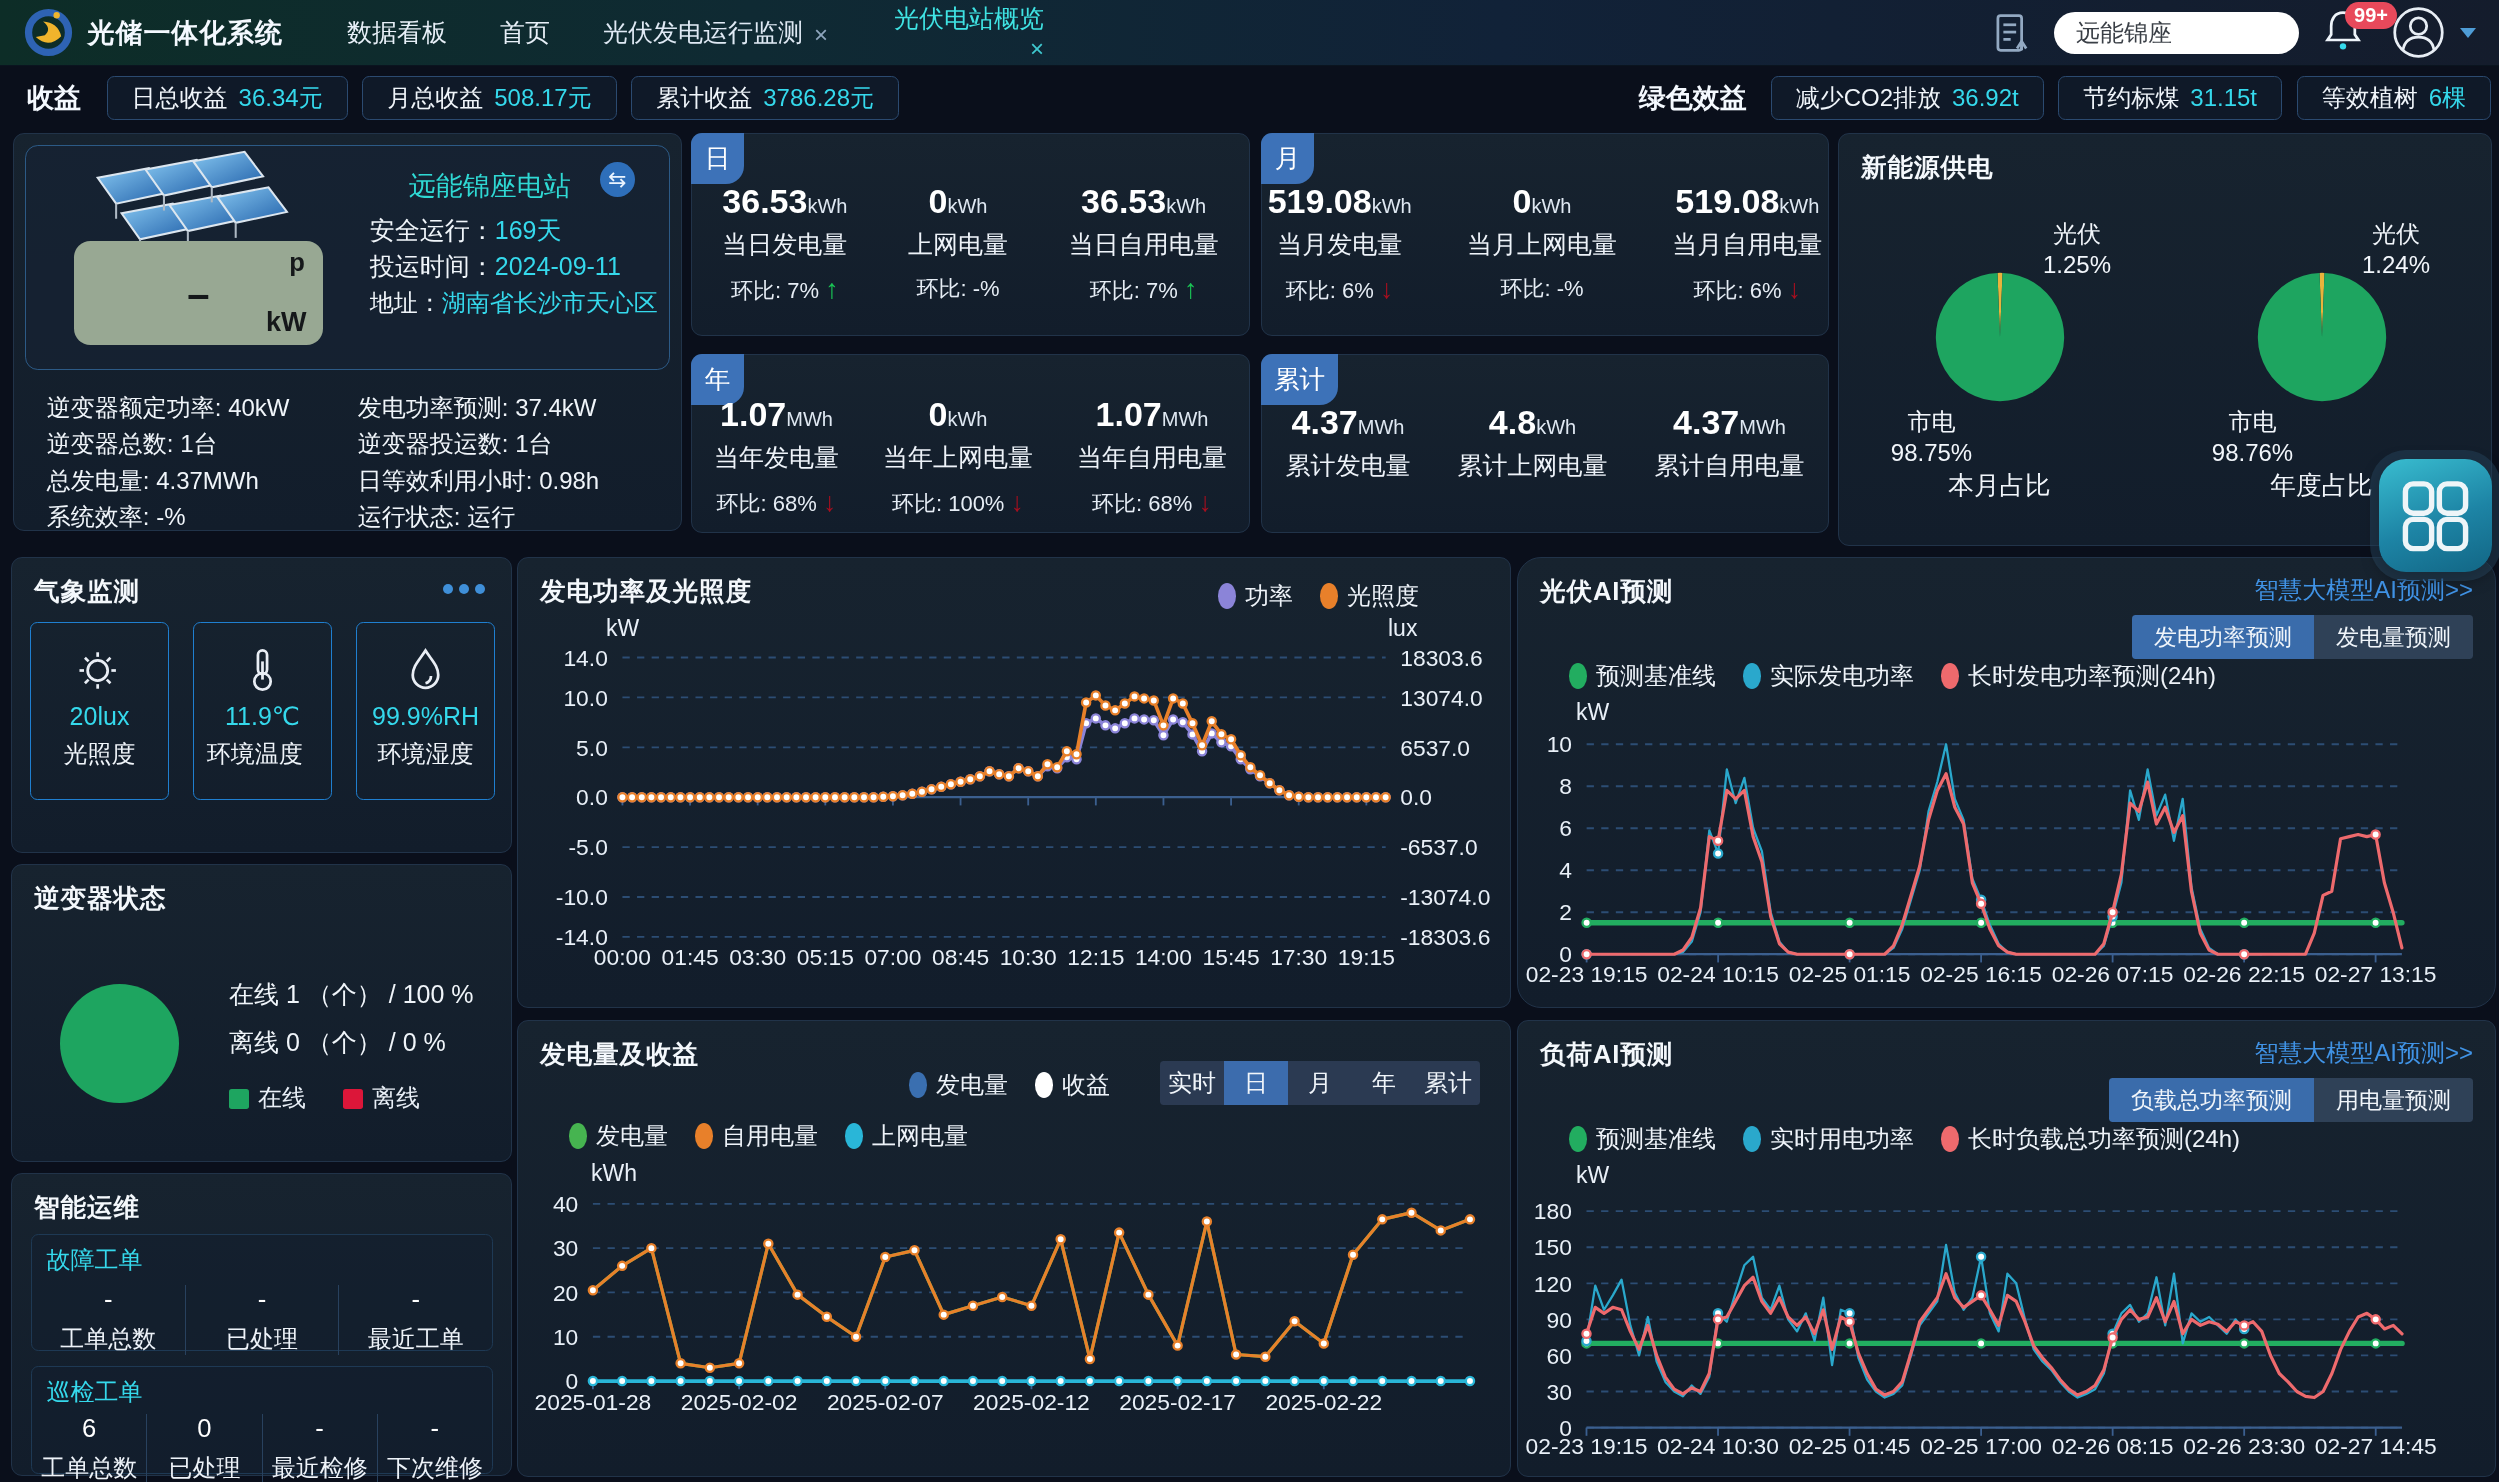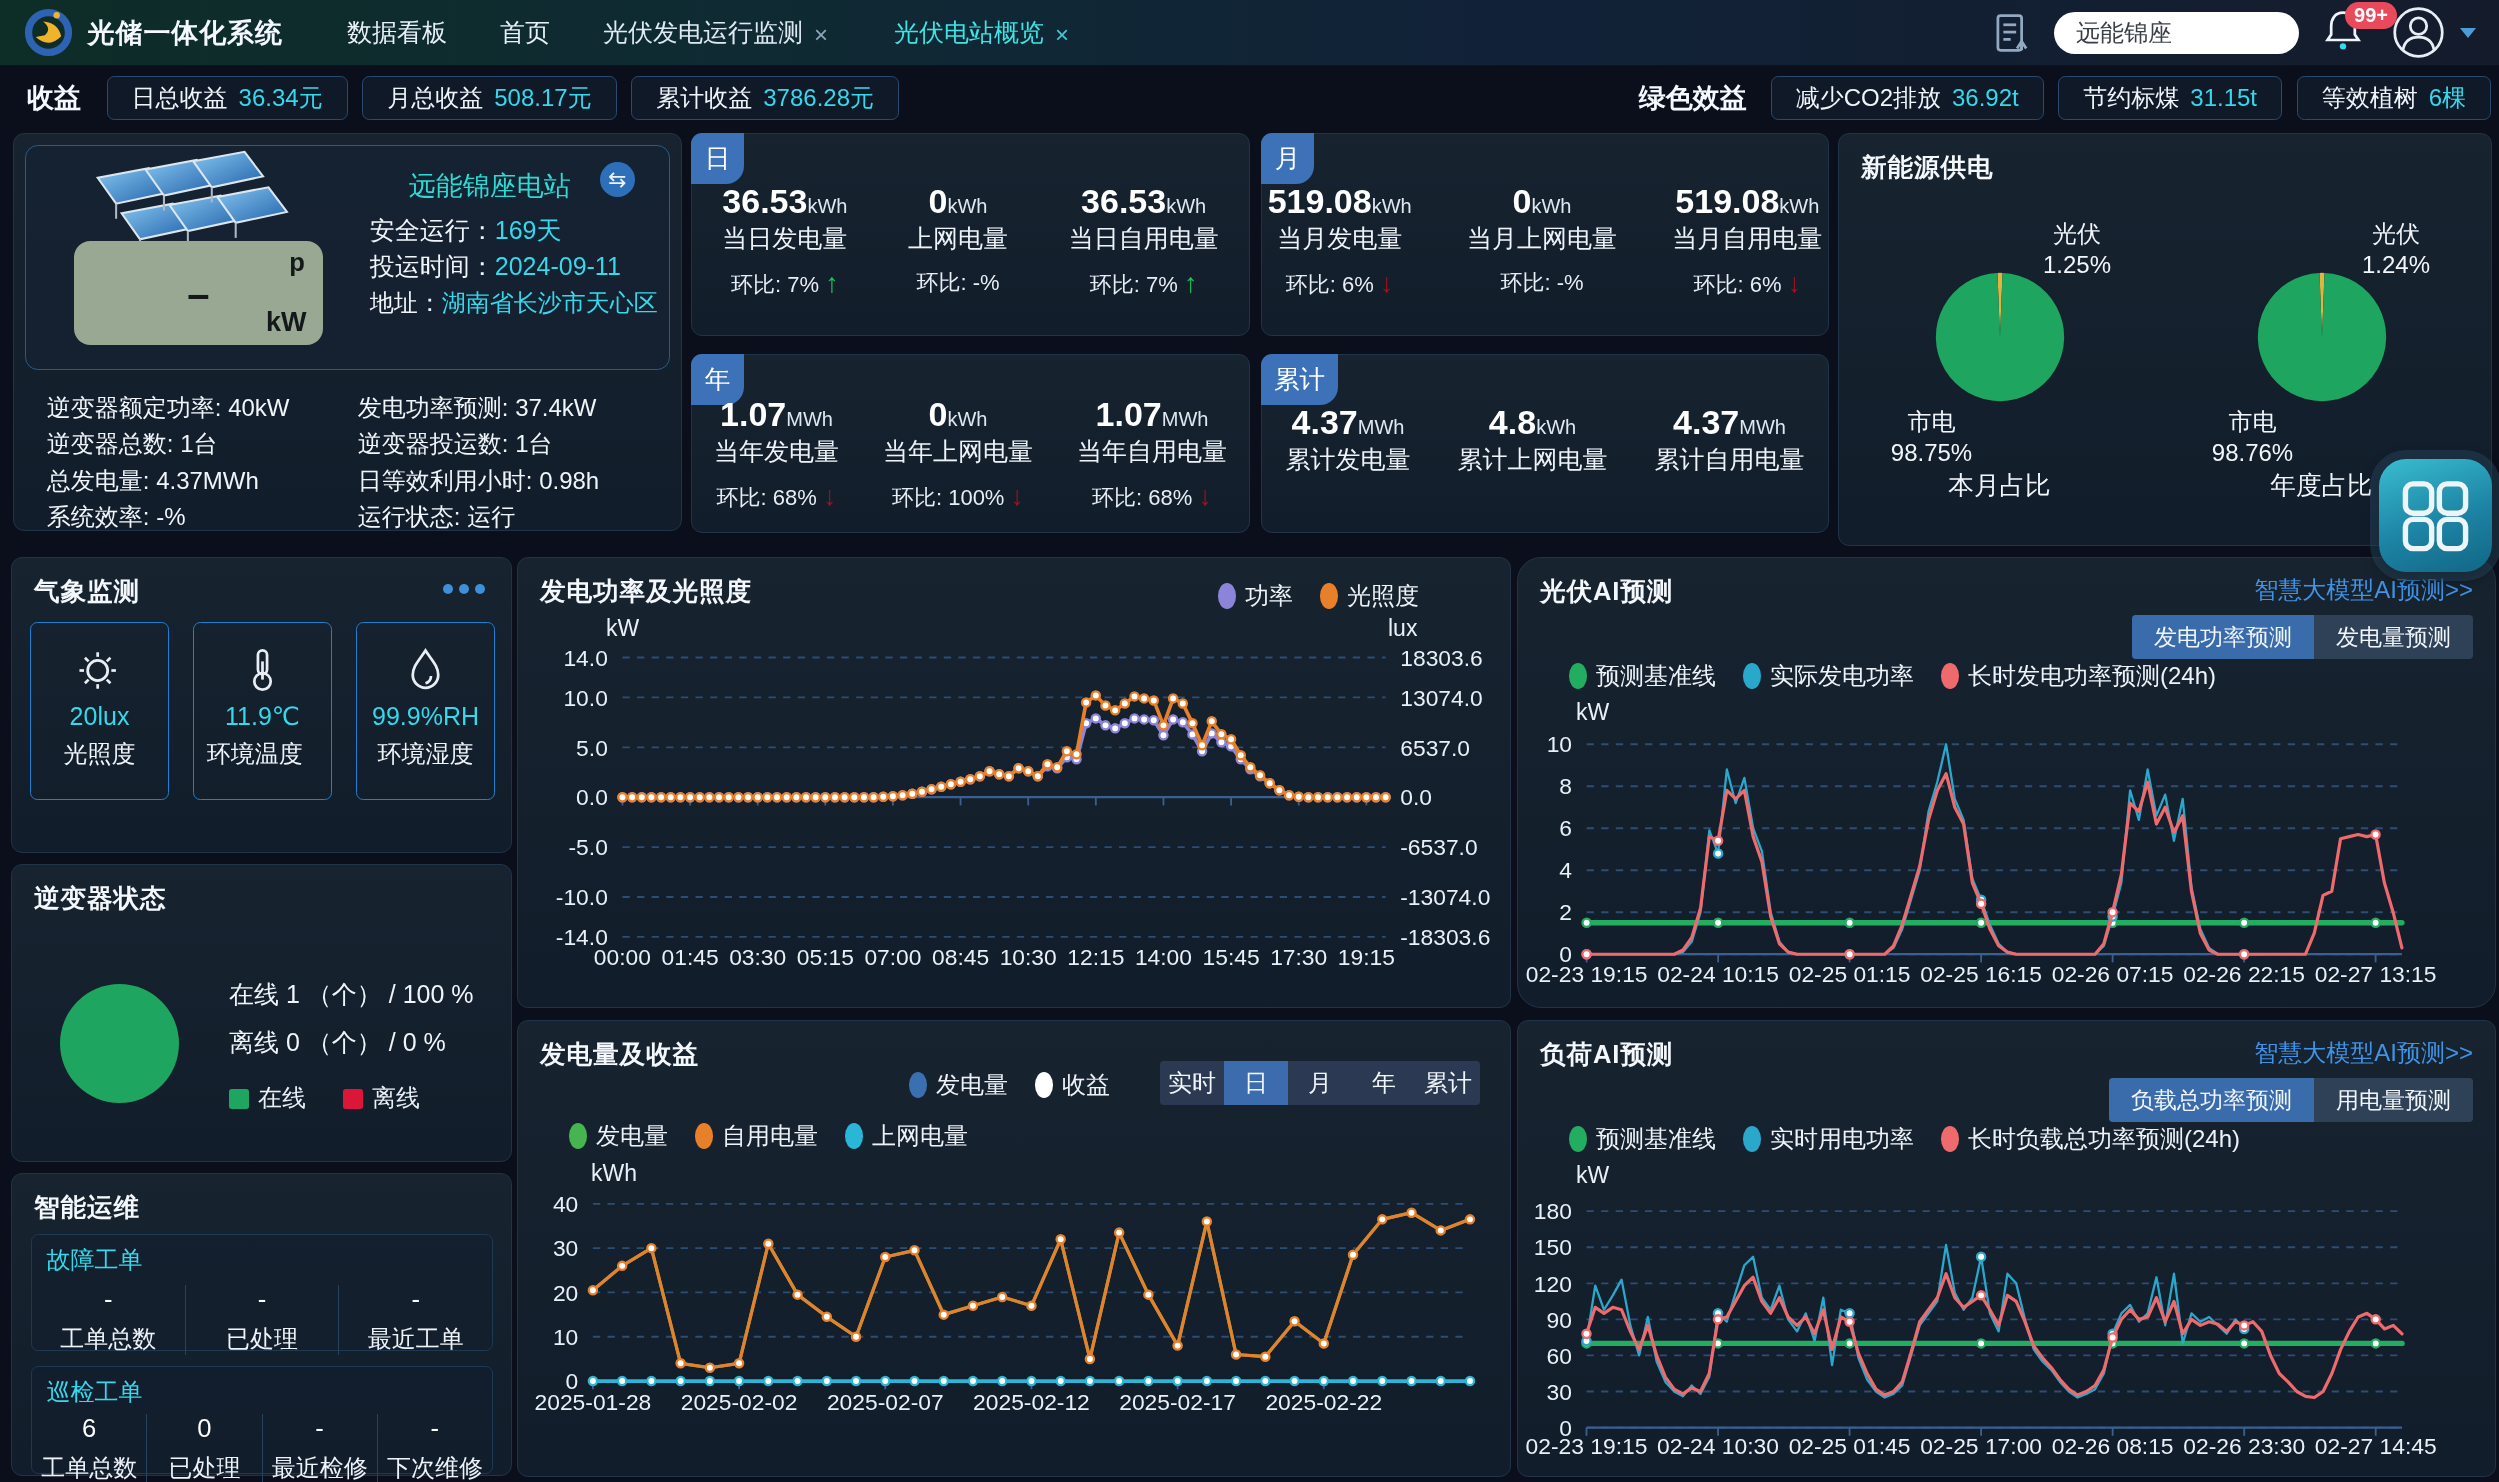--- a/index.html
+++ b/index.html
@@ -13,21 +13,21 @@
   .abs { position:absolute; }
 
   
   .header{ position:absolute; left:0; top:0; width:2500px; height:66px;
     background:linear-gradient(90deg,#0d2d27 0%,#0f2a33 30%,#112238 60%,#141c2c 100%);
     display:flex; align-items:center; padding:0 24px; border-bottom:0.9px solid #0a141f;}
   .app-title{ font-size:27px; font-weight:bold; color:#f4f9ff; margin:0 64px 0 14.6px; letter-spacing:0.9px;}
   .menu-item{ font-size:25px; color:#e8f0f8; margin-right:53px; cursor:pointer;}
   .doc-tab{ font-size:25px; color:#dfe9f4; margin-right:66px; cursor:pointer; display:flex; align-items:flex-end;}
   .doc-tab .hx{ color:#8ea5bd; font-size:24px; margin-left:11px;}
-  .doc-tab.active{ color:#3fe3e3;}
+  .doc-tab.active{ color:#3fe3e3;flex-direction:column;}
   .doc-tab.active .hx{ color:#3fc8cf;}
   .hright{ margin-left:auto; display:flex; align-items:center;}
   .search{ width:245px; height:42px; border-radius:21px; border:none; outline:none;
     background:#ffffff; color:#3a3f46; font-size:24px; padding:0 22px; margin:0 24px;
     font-family:inherit;}
   .bellwrap{ position:relative; width:51px; height:51px; margin-right:12.8px;}
   .badge{ position:absolute; top:-5.5px; left:22px; background:#e8495b; color:#fff;
     font-size:20px; font-weight:bold; border-radius:14.6px; padding:1.8px 9px; line-height:24px;}
   .avatar{ margin-left:5.5px;}
   .caret{ width:0; height:0; border-left:8.2px solid transparent; border-right:8.2px solid transparent;
@@ -63,21 +63,21 @@
   .st-info .val{ color:#35d9ec;}
   .kvrow{ position:absolute; font-size:24px; color:#f0f5fa; white-space:nowrap;}
 
   
   .corner-badge{ position:absolute; top:-0.9px; left:-0.9px; min-width:53px; height:51px; padding:0 12.8px;
     background:#3d72b8; border-radius:11px 0 18px 0; color:#fff; font-size:25.6px;
     display:flex; align-items:center; justify-content:center;}
   .cols{ position:absolute; left:0; right:0; display:flex; justify-content:space-around; text-align:center;}
   .col .v{ font-size:34px; font-weight:bold; color:#ffffff;}
   .col .u{ font-size:20px; font-weight:normal; color:#dfe8f2;}
-  .col .l{ font-size:25px; color:#eef3f9; margin-top:1px;}
+  .col .l{ font-size:25px; color:#eef3f9; margin-top:7px;}
   .col .r{ font-size:22px; color:#e6edf5; margin-top:12.8px;}
   .arrow-up{ color:#19c354; font-weight:bold; font-size:27px;}
   .arrow-down{ color:#a50f1f; font-weight:bold; font-size:27px;}
 
   
   .pie-label{ position:absolute; text-align:center; font-size:24px; color:#f2f6fb; line-height:31px;}
   .pie-caption{ position:absolute; text-align:center; font-size:25.6px; color:#f2f6fb;}
 
   
   .dots-menu{ position:absolute; right:25.6px; top:25.6px; display:flex; gap:6.4px; cursor:pointer;}

